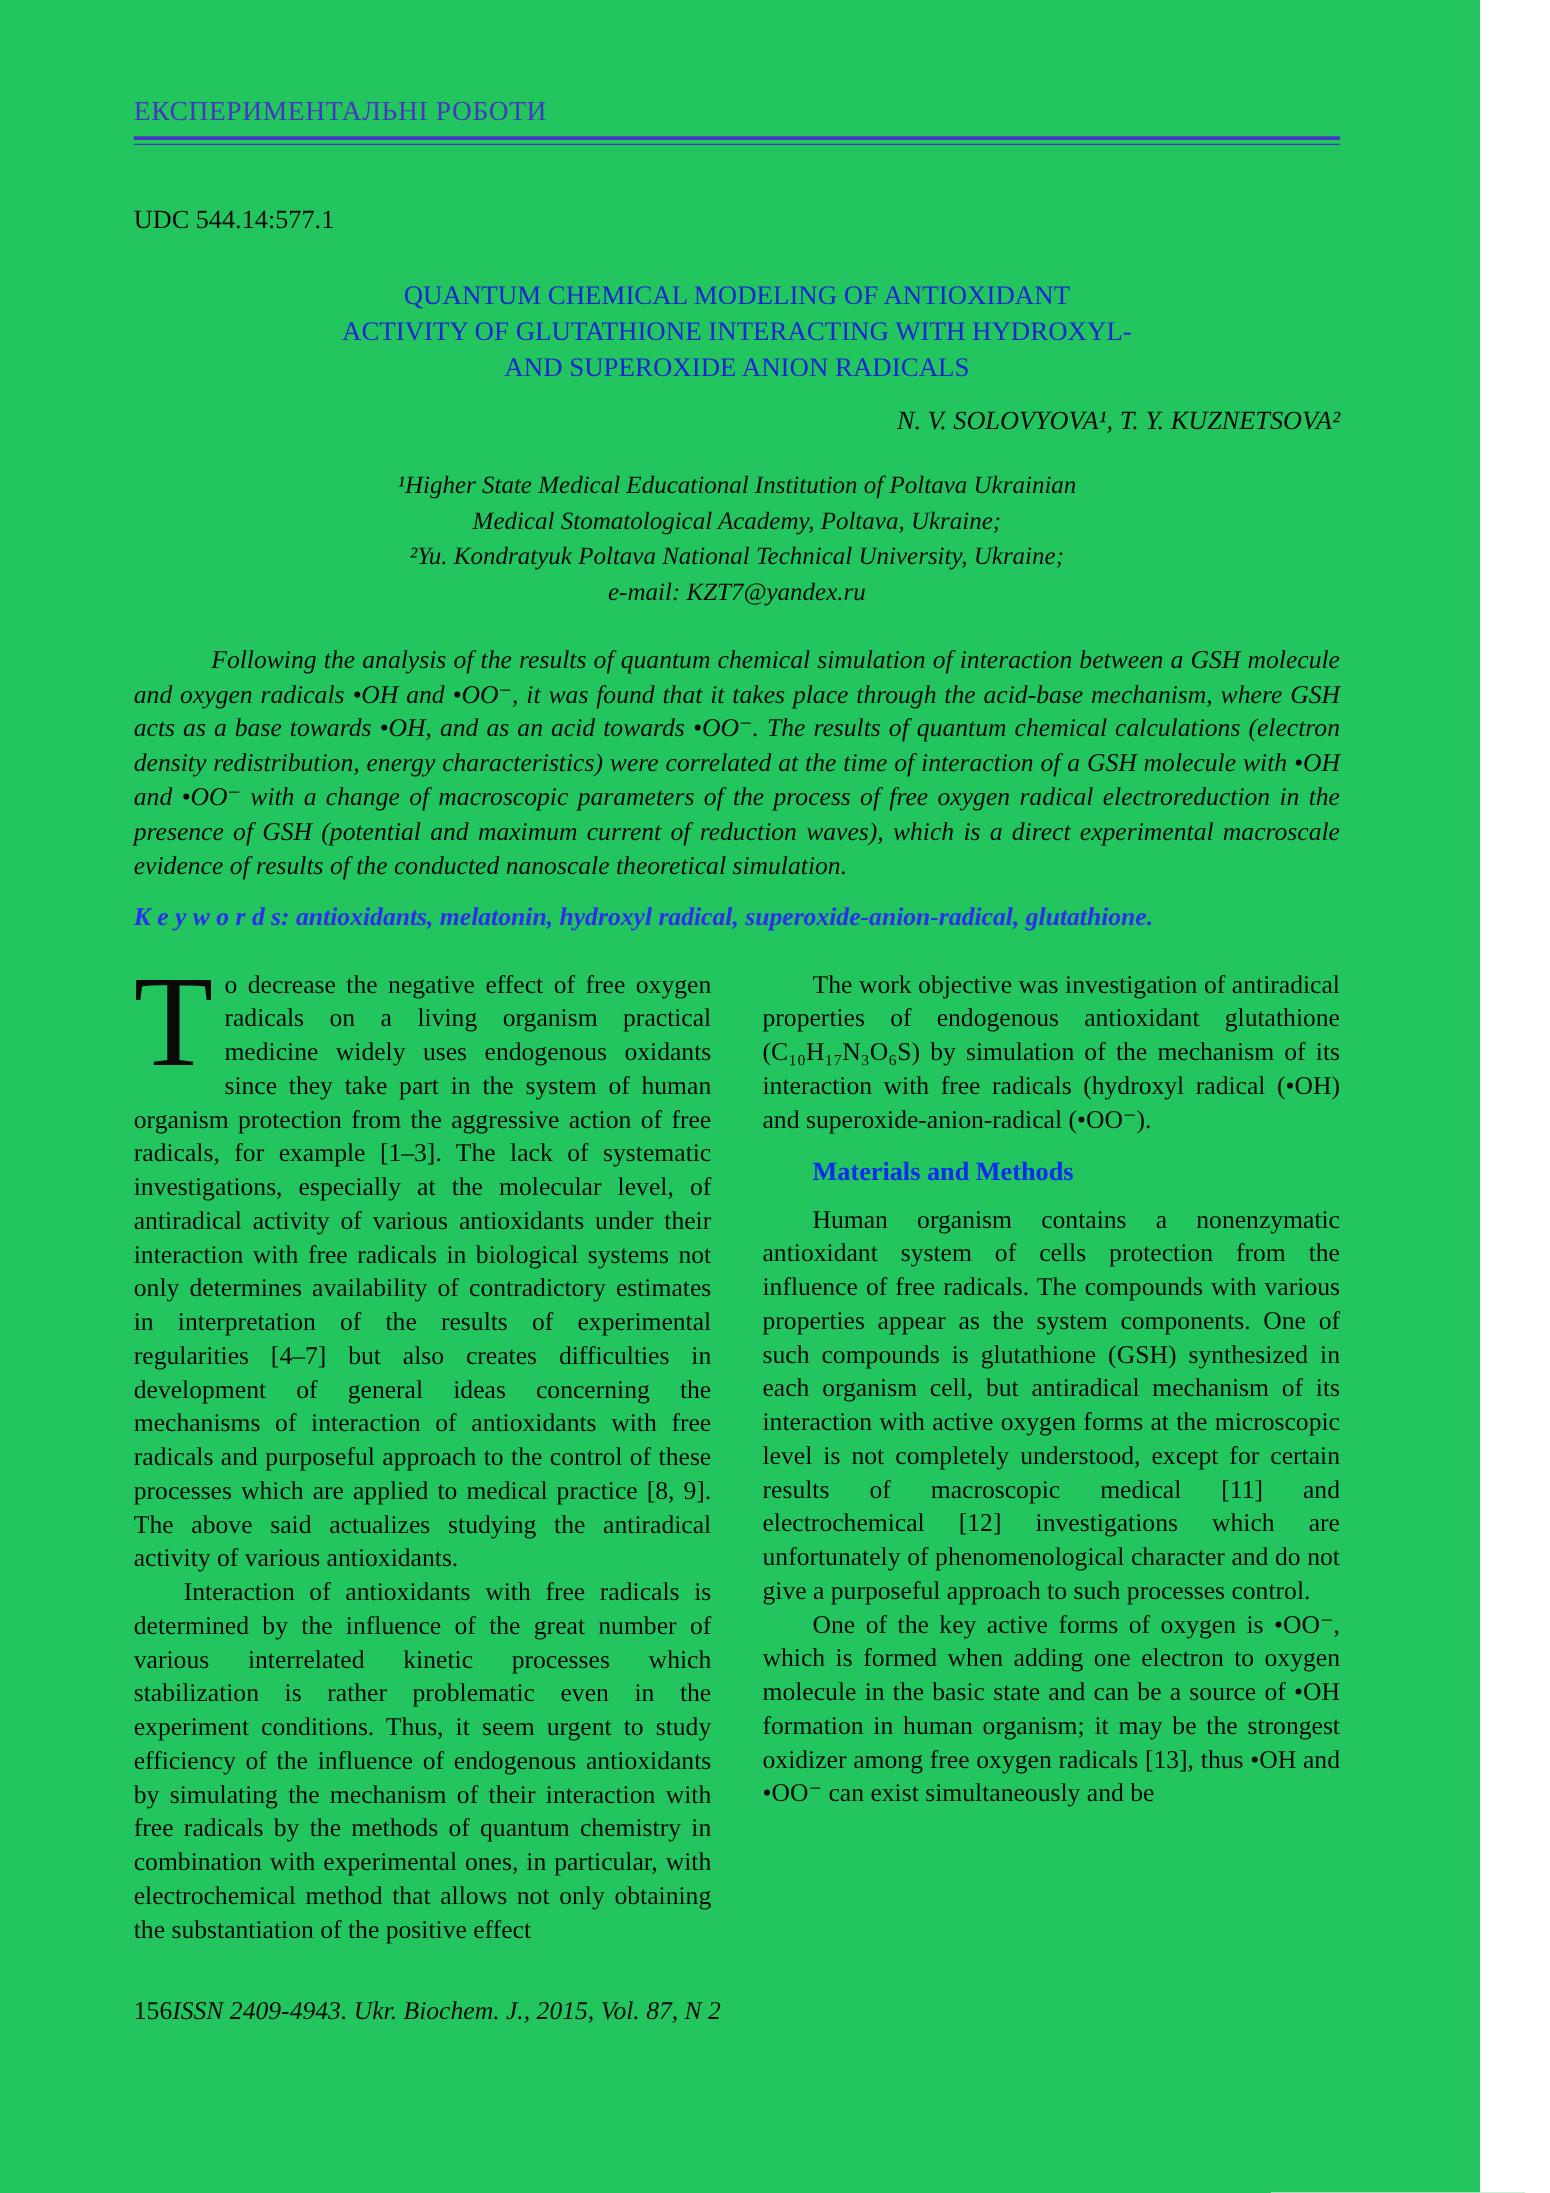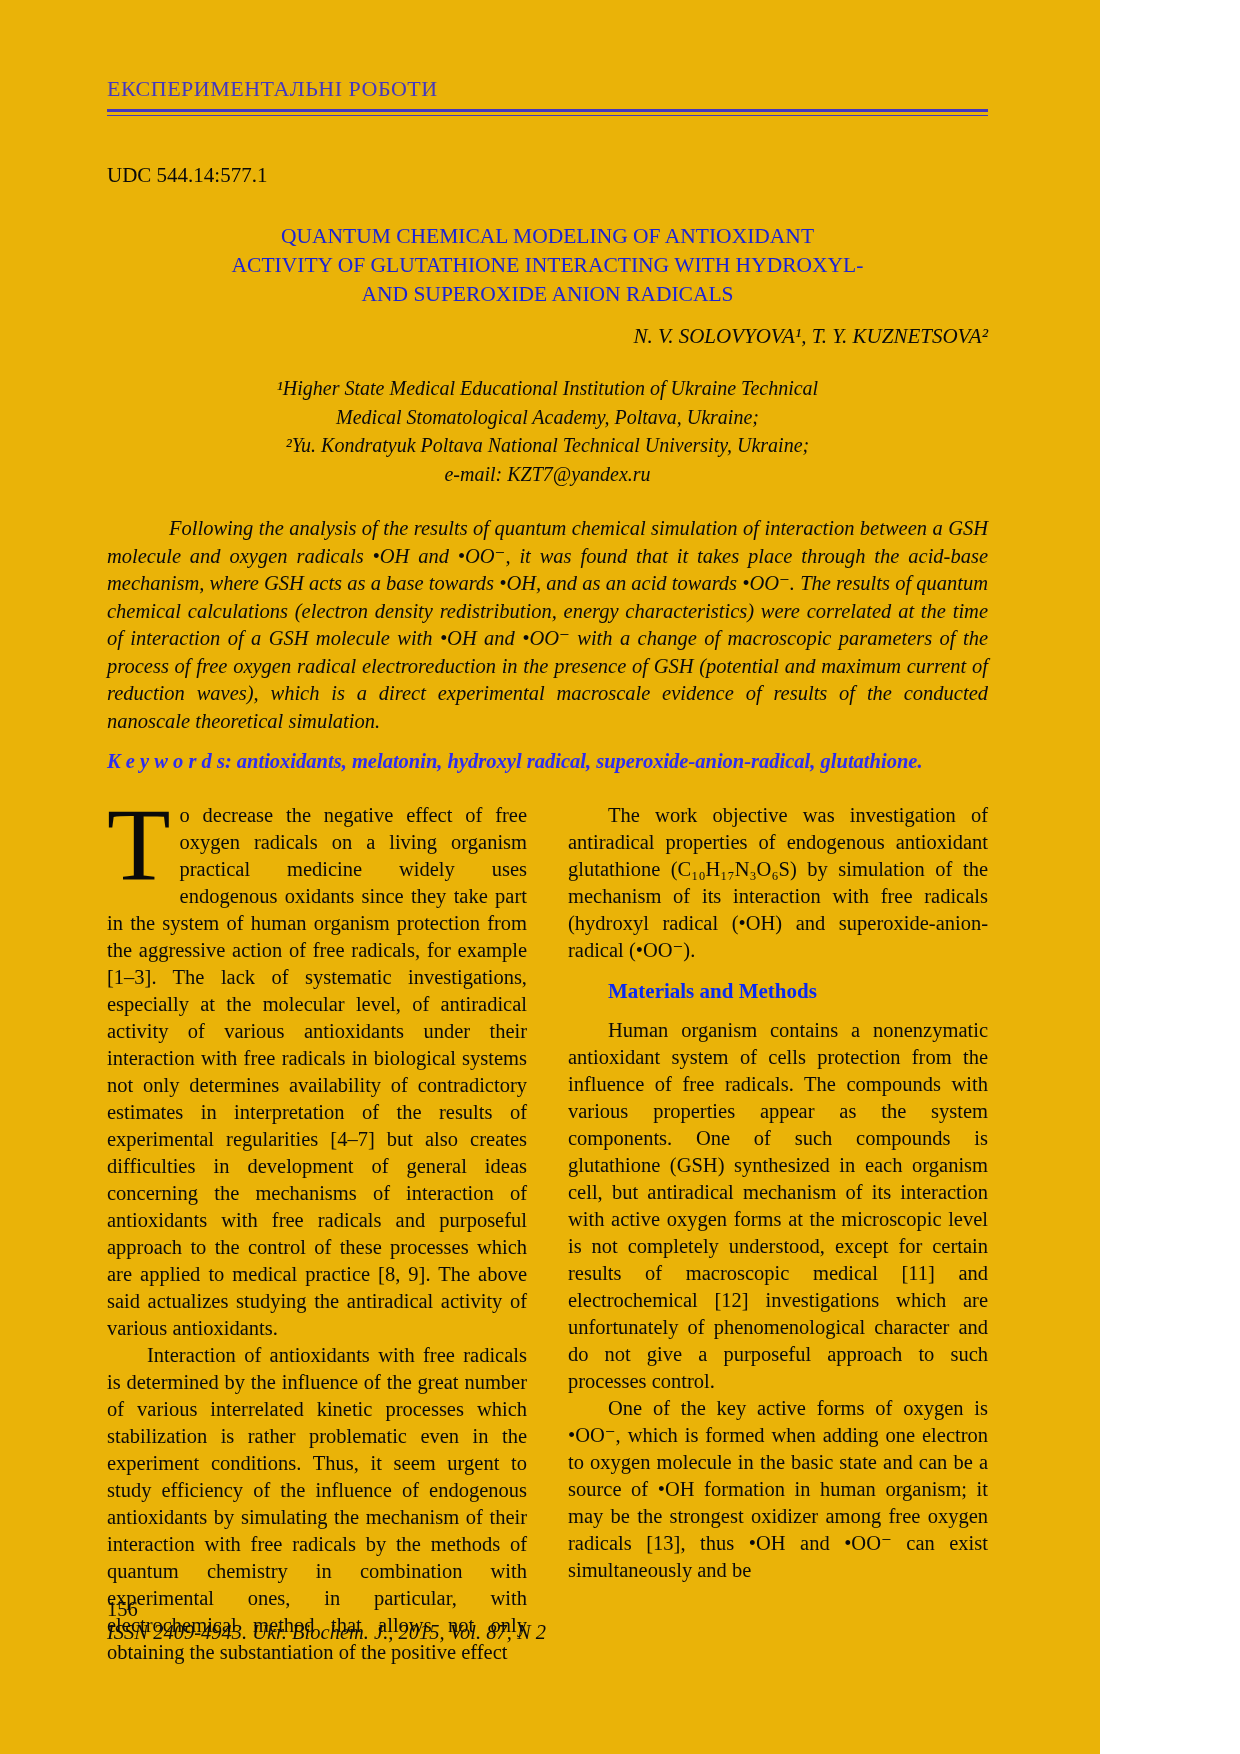--- a/index.html
+++ b/index.html
@@ -1,20 +1,20 @@
 <!DOCTYPE html>
 <html lang="en"><head>
 <meta charset="utf-8">
 <style>
   html, body { margin: 0; padding: 0; background: #ffffff; }
   .page {
     position: relative;
-    width: 1100px;
+    width: 1184px;
     height: 1754px;
-    background: #eab308;
+    background: #22c55e;
     font-family: "Liberation Serif", "DejaVu Serif", serif;
     color: #0a0a0a;
     overflow: hidden;
   }
   .content {
     padding: 76px 112px 0 107px;
   }
   .running-head {
     font-size: 22px;
     color: #4438c0;
@@ -93,21 +93,20 @@
   }
   .footer {
     position: absolute;
     left: 107px;
     right: 112px;
     top: 1598px;
     display: flex;
     justify-content: flex-start;
     align-items: baseline;
     font-size: 20.5px;
-    flex-direction: column;
   }
   .issn { font-style: italic; }
 </style>
 </head>
 <body>
 
 <div class="page">
   <div class="content">
 
     <div class="running-head">ЕКСПЕРИМЕНТАЛЬНІ РОБОТИ</div>
@@ -117,21 +116,21 @@
 
     <h1 class="article-title">
       <span>QUANTUM CHEMICAL MODELING OF ANTIOXIDANT</span><br>
       <span>ACTIVITY OF GLUTATHIONE INTERACTING WITH HYDROXYL-</span><br>
       <span>AND SUPEROXIDE ANION RADICALS</span>
     </h1>
 
     <div class="authors">N. V. SOLOVYOVA¹, T. Y. KUZNETSOVA²</div>
 
     <div class="affiliations">
-      <span>¹Higher State Medical Educational Institution of Ukraine Technical</span><br>
+      <span>¹Higher State Medical Educational Institution of Poltava Ukrainian</span><br>
       <span>Medical Stomatological Academy, Poltava, Ukraine;</span><br>
       <span>²Yu. Kondratyuk Poltava National Technical University, Ukraine;</span><br>
       <span>e-mail: KZT7@yandex.ru</span>
     </div>
 
     <p class="abstract">Following the analysis of the results of quantum chemical simulation of interaction between a GSH molecule and oxygen radicals •OH and •OO⁻, it was found that it takes place through the acid-base mechanism, where GSH acts as a base towards •OH, and as an acid towards •OO⁻. The results of quantum chemical calculations (electron density redistribution, energy characteristics) were correlated at the time of interaction of a GSH molecule with •OH and •OO⁻ with a change of macroscopic parameters of the process of free oxygen radical electroreduction in the presence of GSH (potential and maximum current of reduction waves), which is a direct experimental macroscale evidence of results of the conducted nanoscale theoretical simulation.</p>
 
     <div class="keywords"><span>K e y   w o r d s:</span><span> antioxidants, melatonin, hydroxyl radical, superoxide-anion-radical, glutathione.</span></div>
 
     <div class="columns">

